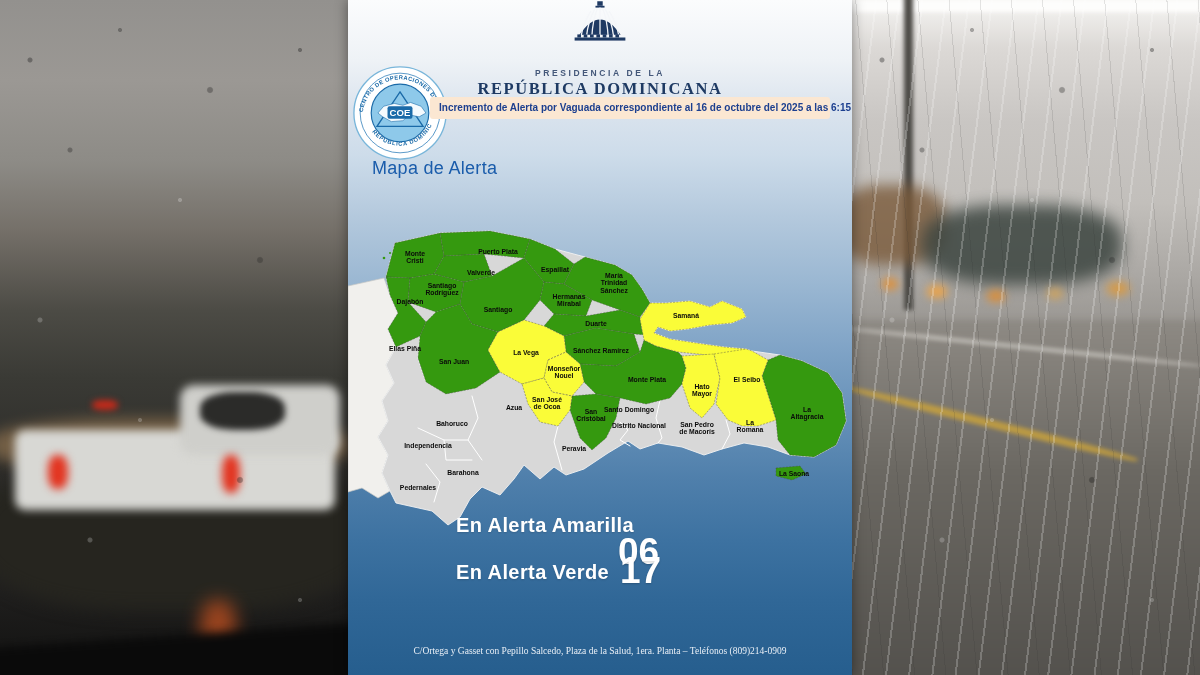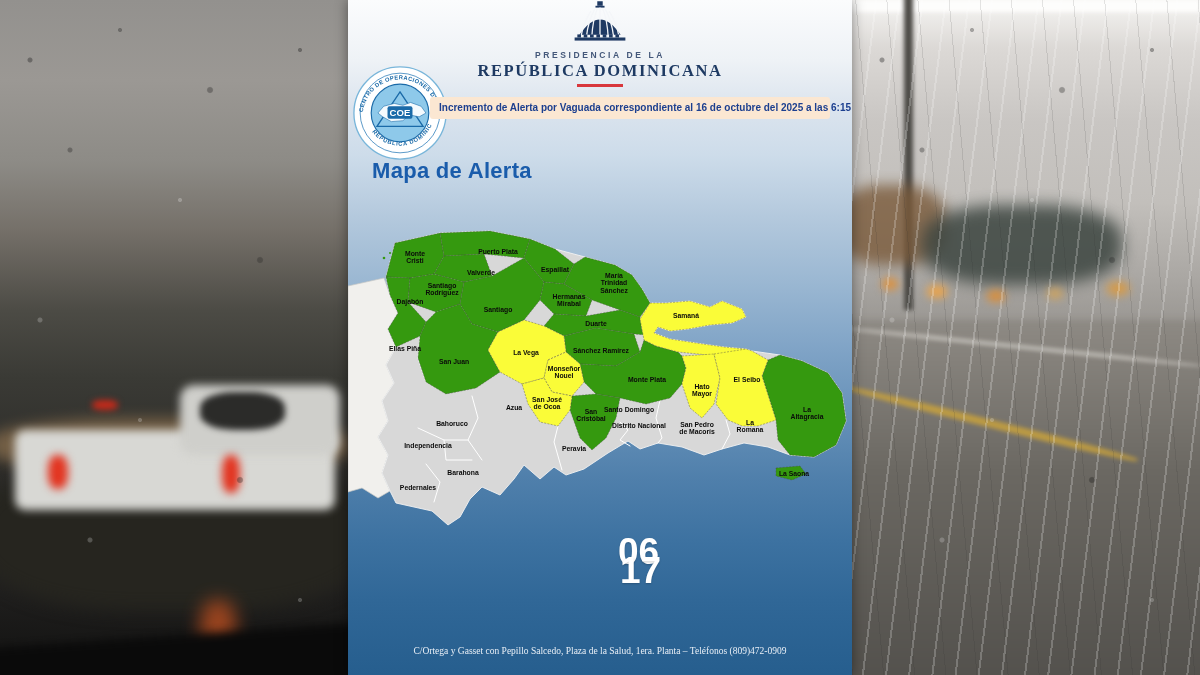--- a/index.html
+++ b/index.html
@@ -33,32 +33,32 @@
     repeating-linear-gradient(85deg, rgba(40,40,40,.12) 0 1px, transparent 1px 31px);}
 
   
   .panel{position:absolute;left:348px;top:0;width:504px;height:675px;overflow:hidden;
     background:linear-gradient(180deg,#fbfcfd 0%,#eef2f6 9%,#dbe4ee 16%,#cddcea 23%,
       #b4c9dd 32%,#9ab7d2 42%,#7fa3c6 52%,#6590b8 62%,#4f7fab 71%,#3d72a1 80%,
       #306797 89%,#265e8e 100%);
     box-shadow:0 0 12px rgba(0,0,0,.45);}
 
   .pres{position:absolute;left:0;top:0;width:100%;text-align:center;}
-  .pres-line1{margin-top:0;font-size:8.5px;letter-spacing:2.6px;color:#44587a;font-weight:bold;}
+  .pres-line1{margin-top:18px;font-size:8.5px;letter-spacing:2.6px;color:#44587a;font-weight:bold;}
   .pres-line2{margin-top:1px;font-family:"Liberation Serif",serif;font-size:16.5px;
     letter-spacing:1.6px;color:#1e3a63;font-weight:600;}
   .pres-rule{width:46px;height:2.5px;background:#d8373c;margin:3px auto 0;}
 
   .coe-logo{position:absolute;left:4px;top:65px;width:96px;height:96px;}
 
   .banner{position:absolute;left:82px;top:97px;width:400px;height:22px;background:#fbe7d2;
     border-radius:3px;color:#1c3f8f;font-size:10px;font-weight:bold;line-height:22px;
     padding-left:9px;box-sizing:border-box;white-space:nowrap;}
 
-  .map-title{position:absolute;left:24px;top:158px;font-size:22px;font-weight:bold;
+  .map-title{position:absolute;left:24px;top:158px;font-size:18px;font-weight:normal;
     color:#1a5cab;letter-spacing:.3px;}
 
   .map-svg{position:absolute;left:0;top:228px;width:504px;height:300px;}
 
   .sum-label{position:absolute;color:#fff;font-weight:bold;font-size:20px;letter-spacing:.4px;
     text-shadow:0 1px 2px rgba(0,0,0,.15);}
   .sum-count{position:absolute;color:#fff;font-weight:bold;font-size:37px;
     text-shadow:0 1px 2px rgba(0,0,0,.2);}
   .sum-label.row1{left:108px;top:514px;} .sum-count.row1{left:270px;top:531px;}
   .sum-label.row2{left:108px;top:561px;} .sum-count.row2{left:272px;top:550px;}
@@ -241,19 +241,21 @@
         <text x="115" y="247" text-anchor="middle" class="map-label"><tspan x="115" dy="0">Barahona</tspan></text>
         <text x="70" y="262" text-anchor="middle" class="map-label"><tspan x="70" dy="0">Pedernales</tspan></text>
         <text x="226" y="223" text-anchor="middle" class="map-label"><tspan x="226" dy="0">Peravia</tspan></text>
         <text x="281" y="184" text-anchor="middle" class="map-label"><tspan x="281" dy="0">Santo Domingo</tspan></text>
         <text x="291" y="200" text-anchor="middle" class="map-label"><tspan x="291" dy="0">Distrito Nacional</tspan></text>
         <text x="349" y="199" text-anchor="middle" class="map-label"><tspan x="349" dy="0">San Pedro</tspan><tspan x="349" dy="7.4">de Macorís</tspan></text>
         <text x="402" y="197" text-anchor="middle" class="map-label"><tspan x="402" dy="0">La</tspan><tspan x="402" dy="7.4">Romana</tspan></text>
       </g>
   </svg>
 
+  <div class="sum-label row1">En Alerta Amarilla</div>
   <div class="sum-count row1">06</div>
+  <div class="sum-label row2">En Alerta Verde</div>
   <div class="sum-count row2">17</div>
 
   <div class="footer">
-    <div>C/Ortega y Gasset con Pepillo Salcedo, Plaza de la Salud, 1era. Planta – Teléfonos (809)472-0909</div>
+    <div>C/Ortega y Gasset con Pepillo Salcedo, Plaza de la Salud, 1era. Planta – Teléfonos (809)214-0909</div>
   </div>
 </div>
 
 </body></html>

